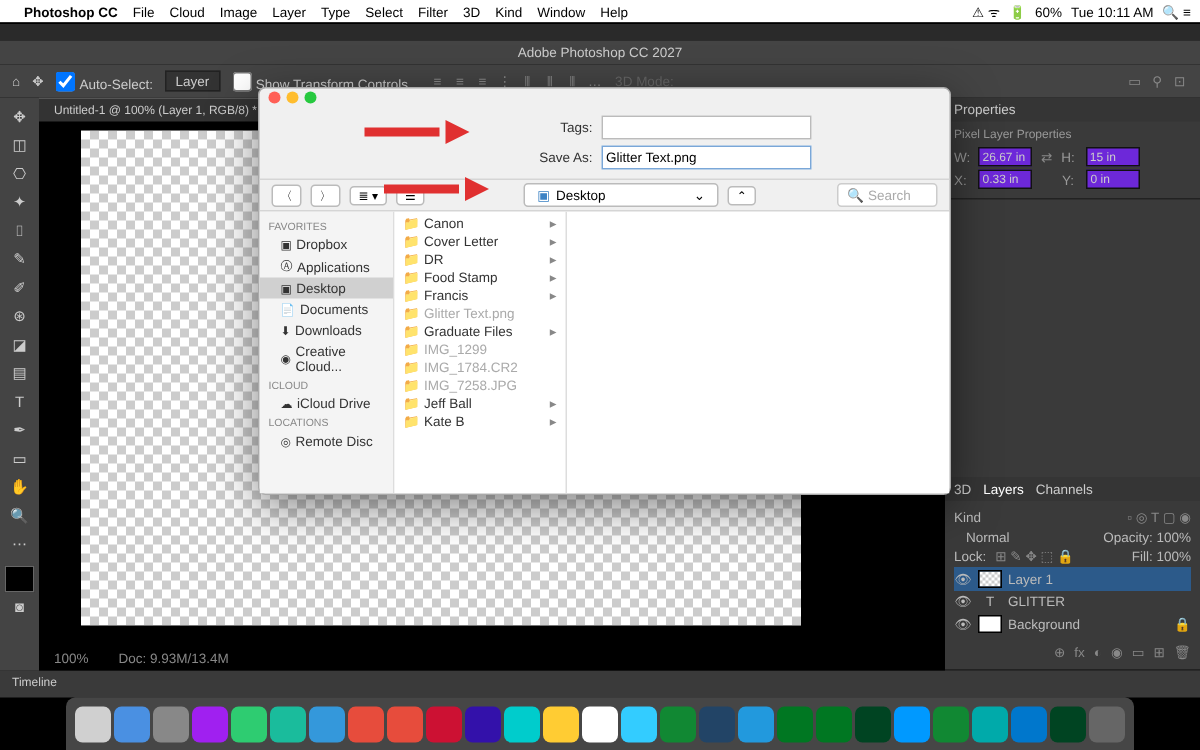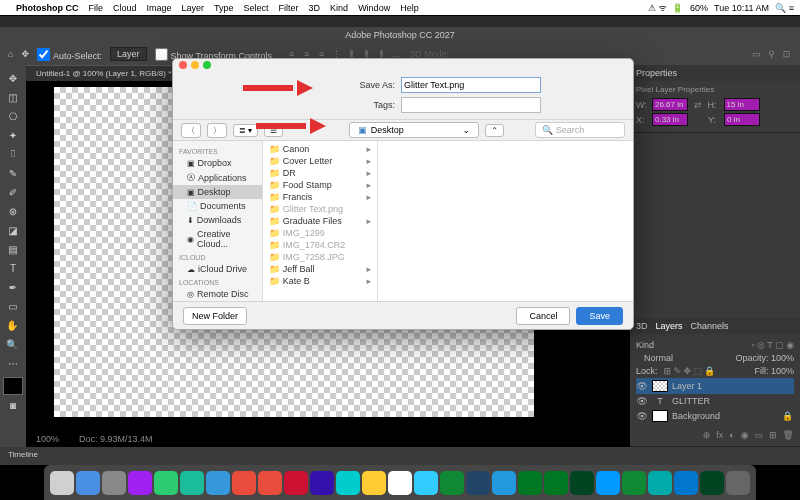--- a/index.html
+++ b/index.html
@@ -19,42 +19,42 @@
 .tools .t{width:20px;height:18px;display:flex;align-items:center;justify-content:center;color:#ccc;font-size:10px}
 .canvas-area{flex:1;position:relative;background:#000000}
 .tab{position:absolute;top:0;left:0;background:#333;color:#ccc;padding:3px 10px;font-size:8px;border-top:1px solid #555}
 .canvas{position:absolute;top:22px;left:28px;width:480px;height:330px;background:repeating-conic-gradient(#ccc 0 25%,#fff 0 50%) 0 0/12px 12px}
 .info{position:absolute;bottom:0;left:0;height:16px;color:#888;padding-left:10px;display:flex;align-items:center;gap:20px;font-size:8px}
 .panes{width:170px;background:#3a3a3a;display:flex;flex-direction:column}
 .pane{border-bottom:1px solid #222}
 .pane-h{background:#353535;color:#ccc;padding:3px 6px;font-size:8px;display:flex;gap:8px}
 .pane-b{padding:4px 6px;color:#bbb}
 .prow{display:flex;gap:6px;margin:2px 0;align-items:center}
-.prow input{width:36px;background:#a21caf;border:1px solid #111;color:#ccc;padding:1px 2px;font-size:8px}
+.prow input{width:36px;background:#6d28d9;border:1px solid #111;color:#ccc;padding:1px 2px;font-size:8px}
 .prow label{color:#999;width:10px}
 .lrow{display:flex;align-items:center;gap:4px;padding:2px 0}
 .lrow .eye{width:12px;text-align:center}
 .lrow .th{width:16px;height:12px;background:#888;border:1px solid #000}
 .lrow .th.glitter{background:repeating-conic-gradient(#ccc 0 25%,#fff 0 50%) 0 0/4px 4px}
 .lrow.sel{background:#2c5a8a}
 .timeline{height:18px;background:#3a3a3a;color:#ccc;padding:3px 8px;font-size:8px}
 .dock{position:absolute;bottom:0;left:50%;transform:translateX(-50%);height:35px;background:rgba(200,200,200,.35);border-radius:6px 6px 0 0;display:flex;align-items:center;gap:2px;padding:0 6px}
 .dock .app{width:24px;height:24px;border-radius:5px}
 .dialog{position:absolute;top:58px;left:172px;width:462px;height:272px;background:#f0f0f0;border:1px solid #aaa;border-radius:5px;box-shadow:0 8px 30px rgba(0,0,0,.5);display:flex;flex-direction:column}
 .dlg-top{height:12px;display:flex;align-items:center;padding-left:6px;gap:4px}
 .dlg-top span{width:8px;height:8px;border-radius:50%}
 .dlg-fields{padding:6px 0;display:flex;flex-direction:column;gap:4px;align-items:center}
 .drow{display:flex;align-items:center;gap:6px}
 .drow label{width:130px;text-align:right;color:#333}
 .drow input{width:140px;border:1px solid #7aa7d8;padding:2px;font-size:9px;background:#fff}
 .drow input.tags{border:1px solid #bbb}
 .dlg-nav{height:22px;border-top:1px solid #d5d5d5;border-bottom:1px solid #d5d5d5;display:flex;align-items:center;padding:0 8px;gap:6px}
 .dlg-nav .nb{border:1px solid #bbb;border-radius:3px;padding:1px 5px;background:#fff;font-size:8px}
 .dlg-nav .loc{background:#fff;border:1px solid #bbb;border-radius:3px;padding:2px 8px;display:flex;align-items:center;gap:4px;margin-left:60px;width:130px;font-size:9px}
-.dlg-nav .search{margin-left:auto;border:1px solid #ccc;border-radius:3px;padding:2px 6px;background:#fff;color:#aaa;width:90px;font-size:9px}
+.dlg-nav .search{margin-left:auto;border:1px solid #ccc;border-radius:3px;padding:2px 6px;background:#fff;color:#aaa;width:67px;font-size:9px}
 .dlg-browse{flex:1;display:flex;overflow:hidden}
 .sidebar{width:90px;background:#f4f4f4;border-right:1px solid #ddd;padding:4px 0;overflow:hidden}
 .sb-h{color:#888;font-size:7px;padding:3px 6px 1px;text-transform:uppercase}
 .sb-i{padding:2px 6px 2px 14px;color:#333;display:flex;align-items:center;gap:3px;font-size:8px}
 .sb-i.sel{background:#d0d0d0}
 .col{width:115px;border-right:1px solid #ddd;padding:2px 0;background:#fff;overflow:hidden}
 .col .ci{padding:1px 6px;display:flex;align-items:flex-end;justify-content:space-between;color:#333;font-size:8px}
 .col .ci.dim{color:#aaa}
 .col .ci .arr{color:#888}
 .dlg-bot{height:28px;border-top:1px solid #d5d5d5;display:flex;align-items:center;padding:0 10px}
@@ -231,26 +231,26 @@
 <div class="timeline">Timeline</div>
 
 <div class="dialog">
  <div class="dlg-top">
       <span style="background:#ff5f56"></span>
       <span style="background:#ffbd2e"></span>
       <span style="background:#27c93f"></span>
     </div>
  <div class="dlg-fields">
   <div class="drow">
+        <label>Tags:</label>
+        <input class="tags" value="" style="">
+      </div>
+  <div class="drow">
         <label>Save As:</label>
         <input value="Glitter Text.png" style="">
-      </div>
-  <div class="drow">
-        <label>Tags:</label>
-        <input class="tags" value="" style="">
       </div>
  </div>
  <div class="dlg-nav">
   <span class="nb">〈</span>
       <span class="nb">〉</span>
   <span class="nb">≣ ▾</span>
   <span class="nb">☰</span>
   <span class="loc">
         <span style="color:#3b82c4">▣</span>
         <span>Desktop</span>
@@ -314,25 +314,20 @@
         <div class="ci">
           <span>📁 Jeff Ball</span>
           <span class="arr">▸</span>
         </div>
         <div class="ci">
           <span>📁 Kate B</span>
           <span class="arr">▸</span>
         </div>
       </div>
   <div class="col" style="flex:1;border:none"></div>
- </div>
- <div class="dlg-bot">
-  <span class="nf">New Folder</span>
-  <span class="btn">Cancel</span>
-  <span class="btn save">Save</span>
  </div>
 </div>
 
 <div class="arrow" style="top:80px;left:243px"></div>
 <div class="arrow" style="top:118px;left:256px"></div>
 
 <div class="dock" id="dock">
     <div class="app" style="background: rgb(208, 208, 208);"></div>
     <div class="app" style="background: rgb(74, 144, 226);"></div>
     <div class="app" style="background: rgb(136, 136, 136);"></div>

